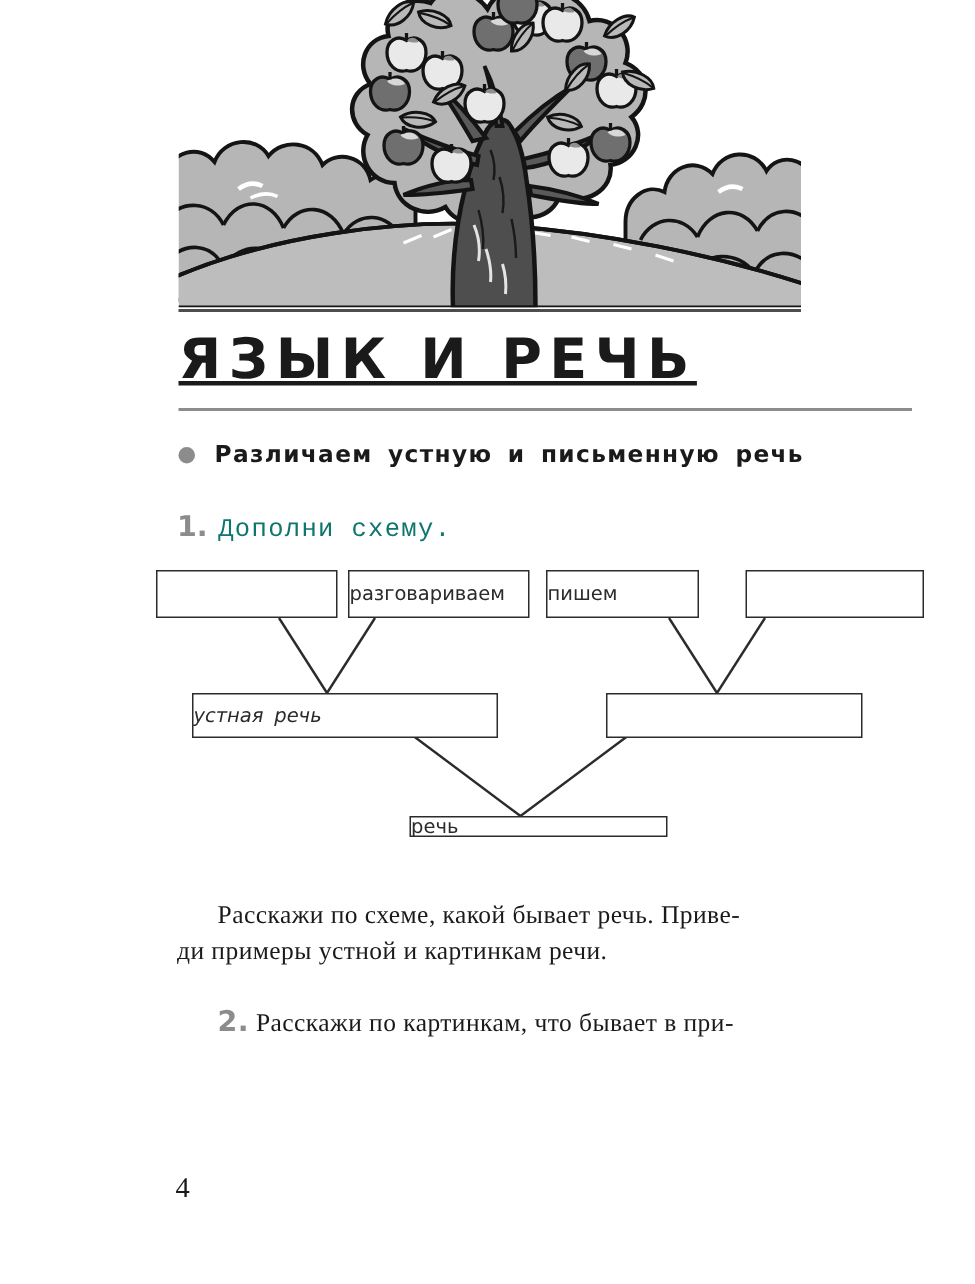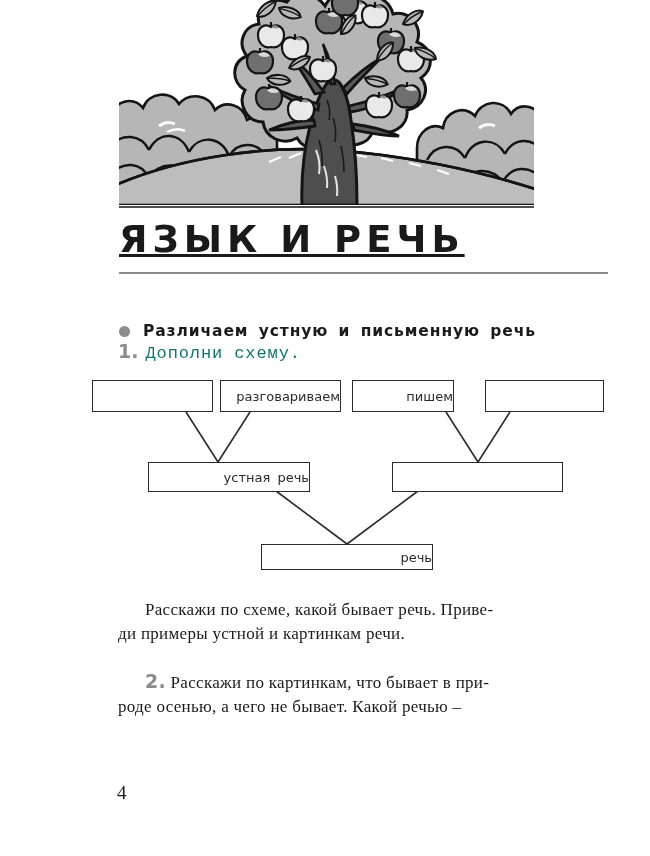--- a/index.html
+++ b/index.html
@@ -61,21 +61,20 @@
   }
 
   
   .subtitle-row {
     position: absolute;
     left: 119px;
     top: 294px;
     width: 500px;
     display: flex;
     align-items: center;
-    margin-top: 28px;
   }
   .bullet-dot {
     width: 11px;
     height: 11px;
     border-radius: 50%;
     background: #8c8c8c;
     flex: 0 0 auto;
     margin-right: 13px;
   }
   .subtitle-text {
@@ -119,25 +118,26 @@
     height: 856px;
     pointer-events: none;
   }
   .dbox {
     position: absolute;
     border: 1.6px solid #2b2b2b;
     background: #ffffff;
     box-sizing: border-box;
     display: flex;
     align-items: center;
-    justify-content: flex-end;
+    justify-content: flex-start;
     font-family: "DejaVu Sans", sans-serif;
     font-size: 13px;
     color: #2b2b2b;
     word-spacing: 3px;
+    margin-left: 12px;
   }
 
   
   .para {
     position: absolute;
     font-family: "Liberation Serif", serif;
     font-size: 17px;
     line-height: 24px;
     color: #1a1a1a;
     text-align: justify;
@@ -348,35 +348,34 @@
   <div class="dbox" style="left:220px; top:380px; width:121px; height:32px;">
     <span>разговариваем</span>
   </div>
   <div class="dbox" style="left:352px; top:380px; width:102px; height:32px;">
     <span>пишем</span>
   </div>
   <div class="dbox" style="left:485px; top:380px; width:119px; height:32px;">
     <span></span>
   </div>
 
-  <div class="dbox" style="left:148px; top:462px; width:162px; height:30px;">
+  <div class="dbox" style="left:116px; top:462px; width:204px; height:30px;font-style:italic;">
     <span>устная  речь</span>
   </div>
   <div class="dbox" style="left:392px; top:462px; width:171px; height:30px;">
     <span></span>
   </div>
 
-  <div class="dbox" style="left:261px; top:544px; width:172px; height:26px;">
+  <div class="dbox" style="left:261px; top:544px; width:172px; height:14px;">
     <span>речь</span>
   </div>
 </div>
 
 <div class="para p1">
   <span class="l"><span class="indent"></span><span>Расскажи по схеме, какой бывает речь. Приве-</span></span>
   <span class="l">ди примеры устной и картинкам речи.</span>
 </div>
 
 <div class="para p2">
   <span class="l"><span class="indent"></span><span class="ex2-num">2.</span> <span>Расскажи по картинкам, что бывает в при-</span></span>
-  <span class="l">роде осенью, а чего не бывает. Какой речью –</span>
 </div>
 
 <div class="page-num">4</div>
 
 </body></html>

